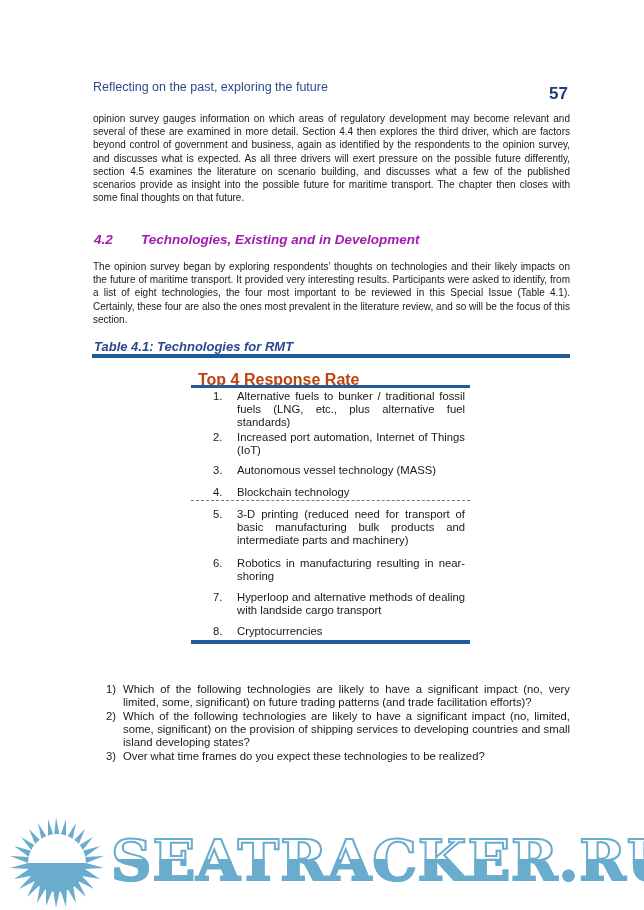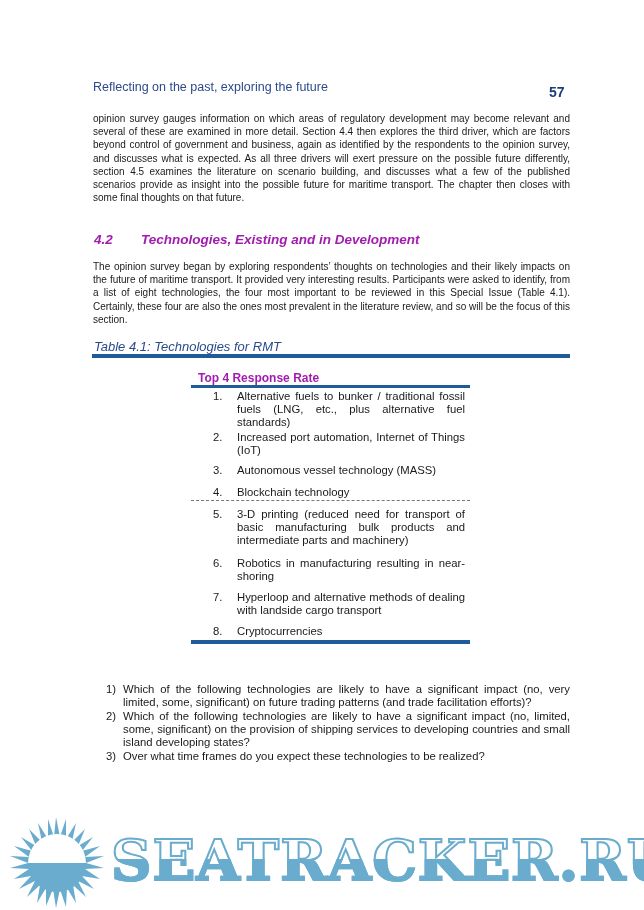--- a/index.html
+++ b/index.html
@@ -1,37 +1,37 @@
 <!DOCTYPE html>
 <html><head>
   <meta charset="utf-8">
   <style>
     html, body { margin: 0; padding: 0; background: #ffffff; }
     body { width: 644px; height: 910px; position: relative; overflow: hidden;
            font-family: "Liberation Sans", sans-serif; color: #1a1a1a; }
     .page { position: absolute; left: 0; top: 0; width: 644px; height: 909px; margin-left: 8px; }
 
     .running-head { position: absolute; left: 85px; top: 80px; font-size: 12.5px; color: #2c4a8a; }
-    .page-num { position: absolute; left: 541px; top: 84px; font-size: 14px; font-weight: bold; color: #1d3c78; }
+    .page-num { position: absolute; left: 541px; top: 84px; font-size: 17px; font-weight: bold; color: #1d3c78; }
 
     .para { position: absolute; left: 85px; width: 477px; font-size: 10px; line-height: 13.2px;
             text-align: justify; color: #1a1a1a; }
     .p1 { top: 112px; }
     .p2 { top: 260px; }
     .p3 { top: 656px; text-align: left; }
 
     .section-heading { position: absolute; left: 86px; top: 232px; font-size: 13.5px; font-weight: bold;
                        font-style: italic; color: #a21caf; }
     .section-heading .num { display: inline-block; width: 47px; }
 
-    .table-caption { position: absolute; left: 86px; top: 339px; font-size: 13px; font-weight: normal;
+    .table-caption { position: absolute; left: 86px; top: 339px; font-size: 13px; font-weight: bold;
                      font-style: italic; color: #2a4a8c; }
     .caption-rule { position: absolute; left: 84px; top: 354px; width: 478px; height: 4px; background: #1f5a9a; }
 
-    .table-header { position: absolute; left: 190px; top: 371px; font-size: 12px; font-weight: bold; color: #a21caf; }
+    .table-header { position: absolute; left: 190px; top: 371px; font-size: 16px; font-weight: bold; color: #c2410c; }
     .table-header-rule { position: absolute; left: 183px; top: 385px; width: 279px; height: 3px; background: #1f5a9a; }
     .divider-dashed { position: absolute; left: 183px; top: 500px; width: 279px; border-top: 1px dashed #777; }
     .table-bottom-rule { position: absolute; left: 183px; top: 640px; width: 279px; height: 4px; background: #1f5a9a; }
 
     .tech-item { position: absolute; left: 205px; width: 252px; font-size: 11.3px; line-height: 13.2px; color: #1a1a1a; }
     .tech-item .n { position: absolute; left: 0; top: 0; width: 20px; }
     .tech-item .t { margin-left: 24px; display: block; text-align: justify; text-align-last: left; }
 
     .q-item { position: absolute; left: 98px; width: 464px; font-size: 11.3px; line-height: 13.2px; color: #1a1a1a; }
     .q-item .n { position: absolute; left: 0; top: 0; }

